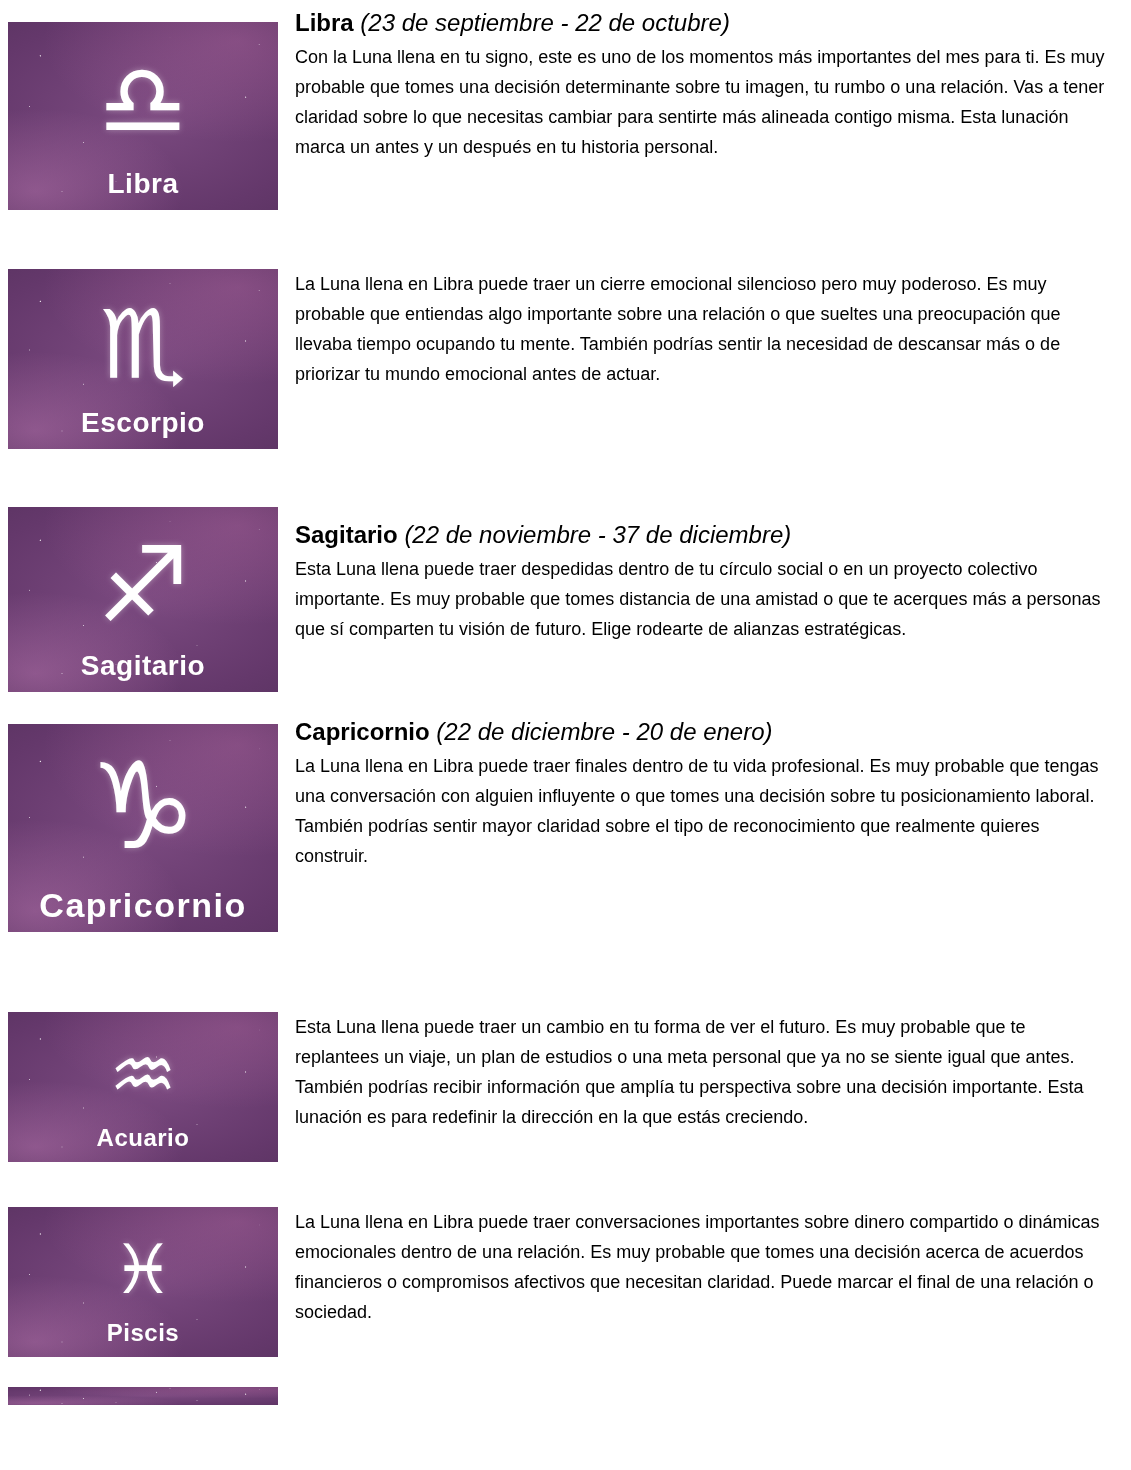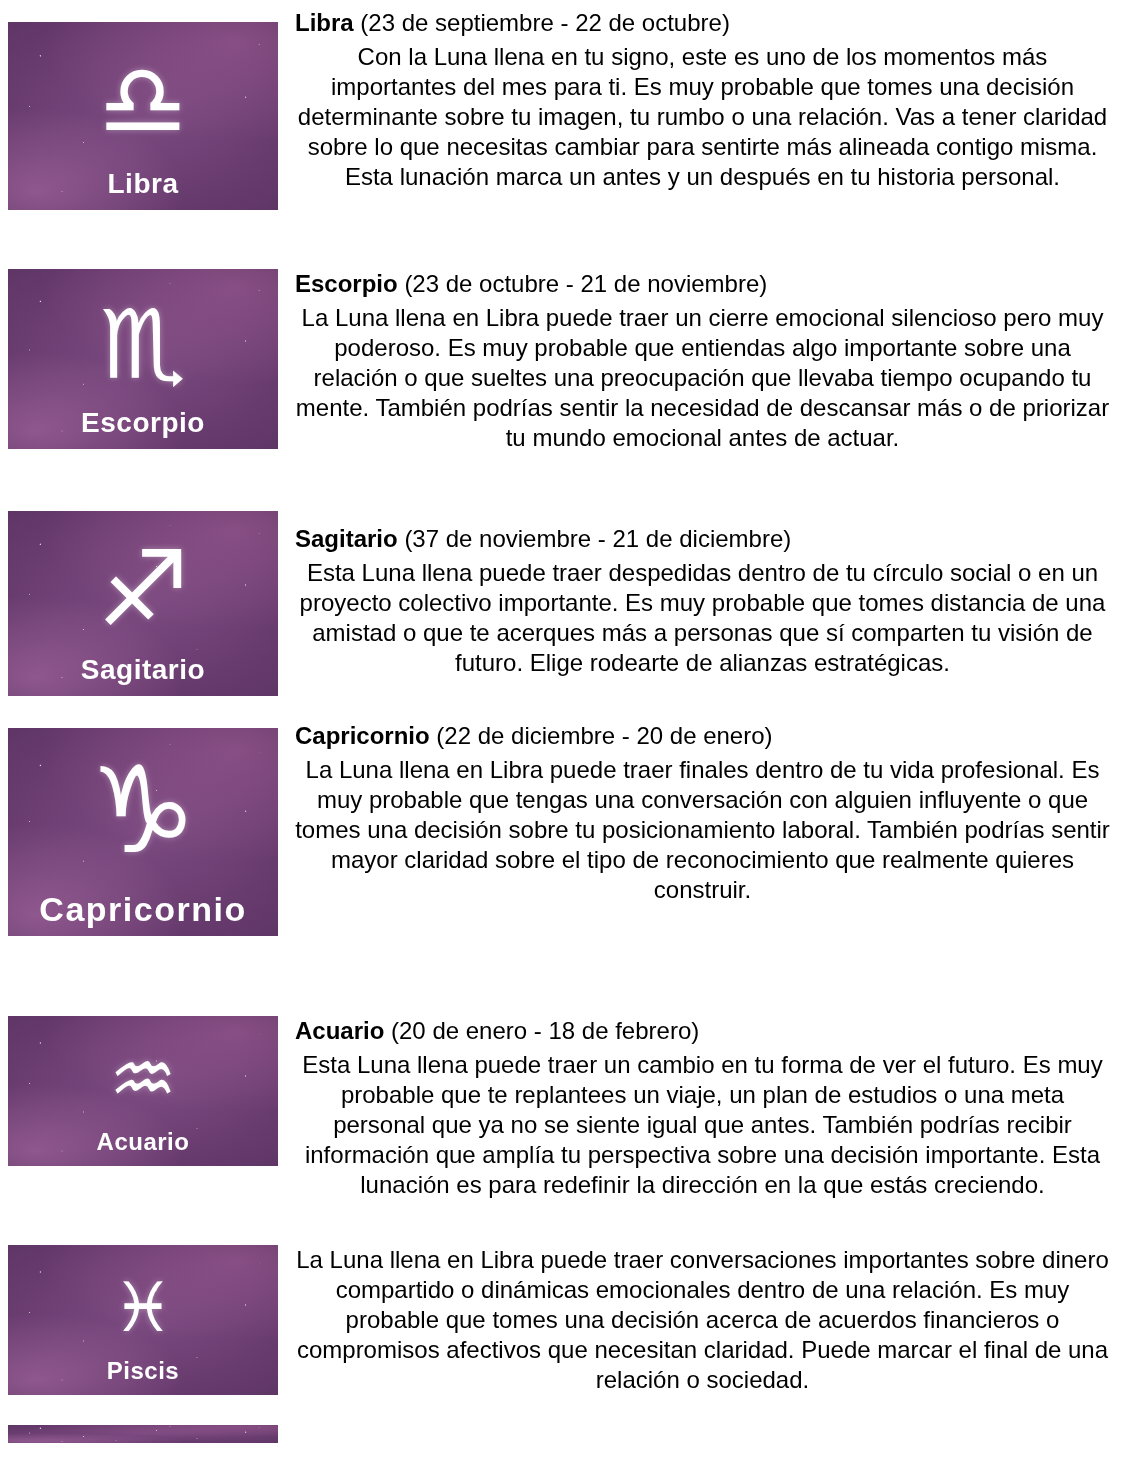--- a/index.html
+++ b/index.html
@@ -90,26 +90,25 @@
     max-width:815px;
     margin-left:17px;
   }
   .sign-title{
     margin:0 0 4px 0;
     font-size:24px;
     font-weight:normal;
     line-height:1.25;
   }
   .sign-title .sign-name{font-weight:bold;}
-  .sign-title .sign-dates{font-weight:normal;}
+  .sign-title .sign-dates{font-weight:normal;font-style:italic;}
   .sign-body{
     margin:0;
-    font-size:24px;
+    font-size:18px;
     line-height:30px;
-    text-align:center;
   }
 
   .partial-strip{
     width:270px;
     height:18px;
     margin-top:0;
   }
 </style>
 </head>
 <body>
@@ -126,32 +125,31 @@
       <p class="sign-body">Con la Luna llena en tu signo, este es uno de los momentos más importantes del mes para ti. Es muy probable que tomes una decisión determinante sobre tu imagen, tu rumbo o una relación. Vas a tener claridad sobre lo que necesitas cambiar para sentirte más alineada contigo misma. Esta lunación marca un antes y un después en tu historia personal.</p>
     </div>
   </section>
 
   <section class="sec sec-2">
     <div class="card card--escorpio">
       <div class="glyph">♏</div>
       <div class="card-label">Escorpio</div>
     </div>
     <div class="text">
-      <h2 class="sign-title"><span class="sign-name">Escorpio</span> <span class="sign-dates">(23 de octubre - 21 de noviembre)</span></h2>
       <p class="sign-body">La Luna llena en Libra puede traer un cierre emocional silencioso pero muy poderoso. Es muy probable que entiendas algo importante sobre una relación o que sueltes una preocupación que llevaba tiempo ocupando tu mente. También podrías sentir la necesidad de descansar más o de priorizar tu mundo emocional antes de actuar.</p>
     </div>
   </section>
 
   <section class="sec sec-3">
     <div class="card card--sagitario">
       <div class="glyph">♐</div>
       <div class="card-label">Sagitario</div>
     </div>
     <div class="text">
-      <h2 class="sign-title"><span class="sign-name">Sagitario</span> <span class="sign-dates">(37 de noviembre - 21 de diciembre)</span></h2>
+      <h2 class="sign-title"><span class="sign-name">Sagitario</span> <span class="sign-dates">(22 de noviembre - 37 de diciembre)</span></h2>
       <p class="sign-body">Esta Luna llena puede traer despedidas dentro de tu círculo social o en un proyecto colectivo importante. Es muy probable que tomes distancia de una amistad o que te acerques más a personas que sí comparten tu visión de futuro. Elige rodearte de alianzas estratégicas.</p>
     </div>
   </section>
 
   <section class="sec sec-4">
     <div class="card card--capricornio">
       <div class="glyph">♑</div>
       <div class="card-label">Capricornio</div>
     </div>
     <div class="text">
@@ -159,21 +157,20 @@
       <p class="sign-body">La Luna llena en Libra puede traer finales dentro de tu vida profesional. Es muy probable que tengas una conversación con alguien influyente o que tomes una decisión sobre tu posicionamiento laboral. También podrías sentir mayor claridad sobre el tipo de reconocimiento que realmente quieres construir.</p>
     </div>
   </section>
 
   <section class="sec sec-5">
     <div class="card card--acuario">
       <div class="glyph">♒</div>
       <div class="card-label">Acuario</div>
     </div>
     <div class="text">
-      <h2 class="sign-title"><span class="sign-name">Acuario</span> <span class="sign-dates">(20 de enero - 18 de febrero)</span></h2>
       <p class="sign-body">Esta Luna llena puede traer un cambio en tu forma de ver el futuro. Es muy probable que te replantees un viaje, un plan de estudios o una meta personal que ya no se siente igual que antes. También podrías recibir información que amplía tu perspectiva sobre una decisión importante. Esta lunación es para redefinir la dirección en la que estás creciendo.</p>
     </div>
   </section>
 
   <section class="sec sec-6">
     <div class="card card--piscis">
       <div class="glyph">♓</div>
       <div class="card-label">Piscis</div>
     </div>
     <div class="text">

